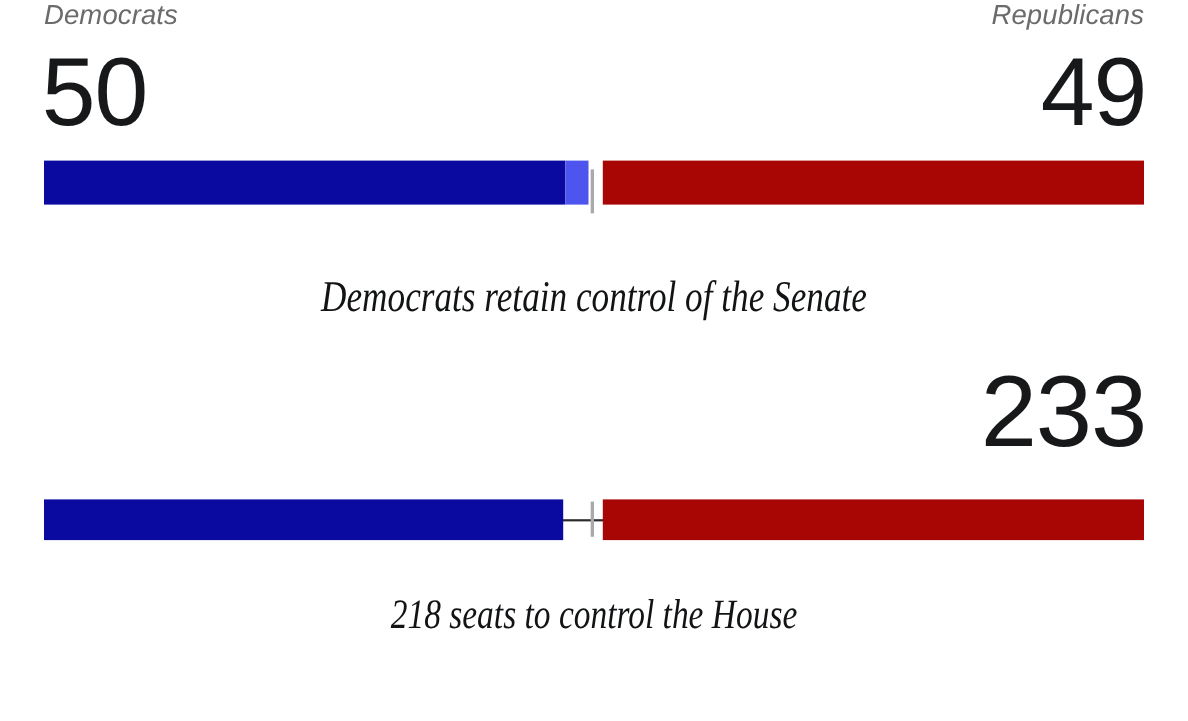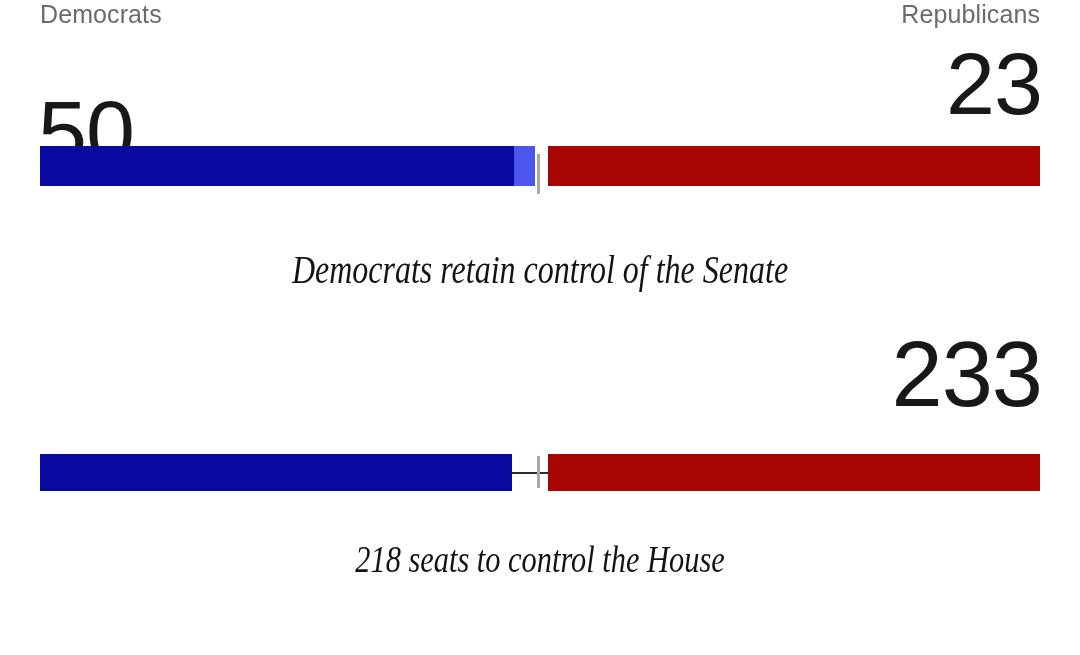--- a/index.html
+++ b/index.html
@@ -33,41 +33,42 @@
   }
   .party-label {
     position:absolute;
     top:0;
     font-size:25px;
     font-weight:400;
     color:#6b6b6b;
     letter-spacing:.1px;
     line-height:28px;
     white-space:nowrap;
+    font-style:italic;
   }
   .party-label.dem { left:0; }
   .party-label.rep { right:0; }
 
   
   .count-row {
     position:relative;
     height:96px;
     margin:8px 40px 0 40px;
   }
   .count {
     position:absolute;
     top:0;
     font-size:88px;
     font-weight:300;
     color:#16181a;
     line-height:96px;
     letter-spacing:-1px;
     white-space:nowrap;
   }
-  .count.dem { left:-2px;margin-top:48px; }
+  .count.dem { left:-2px; }
   .count.rep { right:-2px; }
 
   
   #house-block .count { font-size:92px; font-weight:300; }
 
   
   .bar-wrap {
     position:relative;
     height:56px;
     margin:0 40px;
@@ -130,21 +131,21 @@
 
   <div class="chamber" id="senate-block">
 
     <div class="party-row">
       <div class="party-label dem">Democrats</div>
       <div class="party-label rep">Republicans</div>
     </div>
 
     <div class="count-row">
       <div class="count dem">50</div>
-      <div class="count rep">23</div>
+      <div class="count rep">49</div>
     </div>
 
     <div class="bar-wrap">
       <div class="bar" id="senate-bar">
         <div class="seg seg-dem" style="width:474px;"></div>
         <div class="seg seg-dem-caucus" style="left:474px; width:21px;"></div>
         <div class="threshold-tick" id="senate-tick" style="left:497px;"></div>
         <div class="seg seg-rep" style="width:492px;"></div>
       </div>
     </div>

